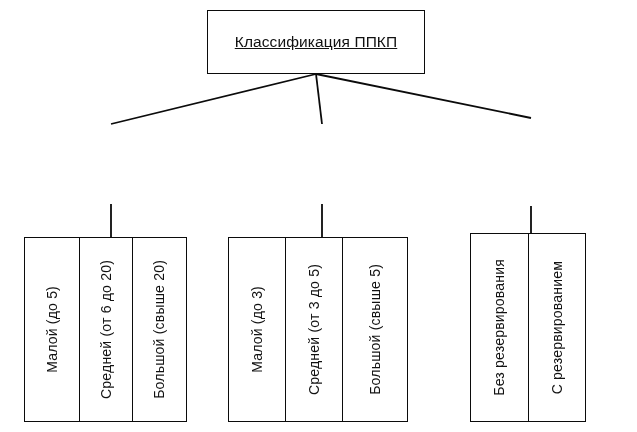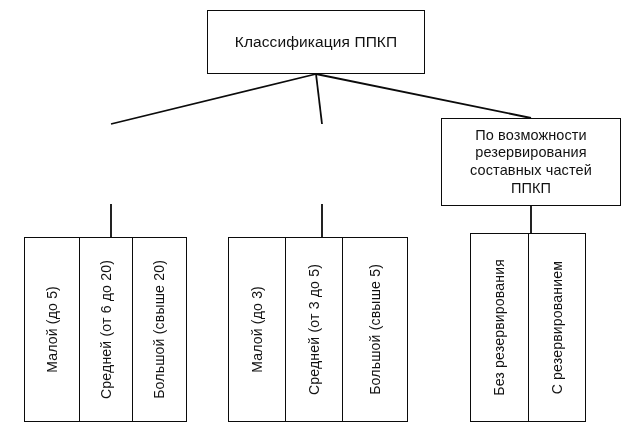--- a/index.html
+++ b/index.html
@@ -37,20 +37,21 @@
     align-items: center;
     justify-content: center;
     text-align: center;
     z-index: 2;
   }
   .node-label {
     display: block;
     line-height: 1.22;
     white-space: pre-line;
     letter-spacing: 0.1px;
+    text-decoration: underline;
   }
 
   
   #node-root {
     left: 207px;
     top: 10px;
     width: 218px;
     height: 64px;
   }
   #node-root .node-label {
@@ -155,26 +156,20 @@
     <line x1="322" y1="204" x2="322" y2="237" stroke="#0b0b0b" stroke-width="1.8"></line>
     <line x1="531" y1="206" x2="531" y2="233" stroke="#0b0b0b" stroke-width="1.8"></line>
   </svg>
 
   <div class="node" id="node-root">
     <span class="node-label">Классификация ППКП</span>
   </div>
 
 
 
-  <div class="node node-category" id="node-cat-2">
-    <span class="node-label">По возможности
-резервирования
-составных частей
-ППКП</span>
-  </div>
 
   <div class="leaf-group" id="leaf-group-0">
     <div class="leaf-cell">
       <span class="leaf-label">Малой (до 5)</span>
     </div>
     <div class="leaf-cell">
       <span class="leaf-label">Средней (от 6 до 20)</span>
     </div>
     <div class="leaf-cell">
       <span class="leaf-label">Большой (свыше 20)</span>

